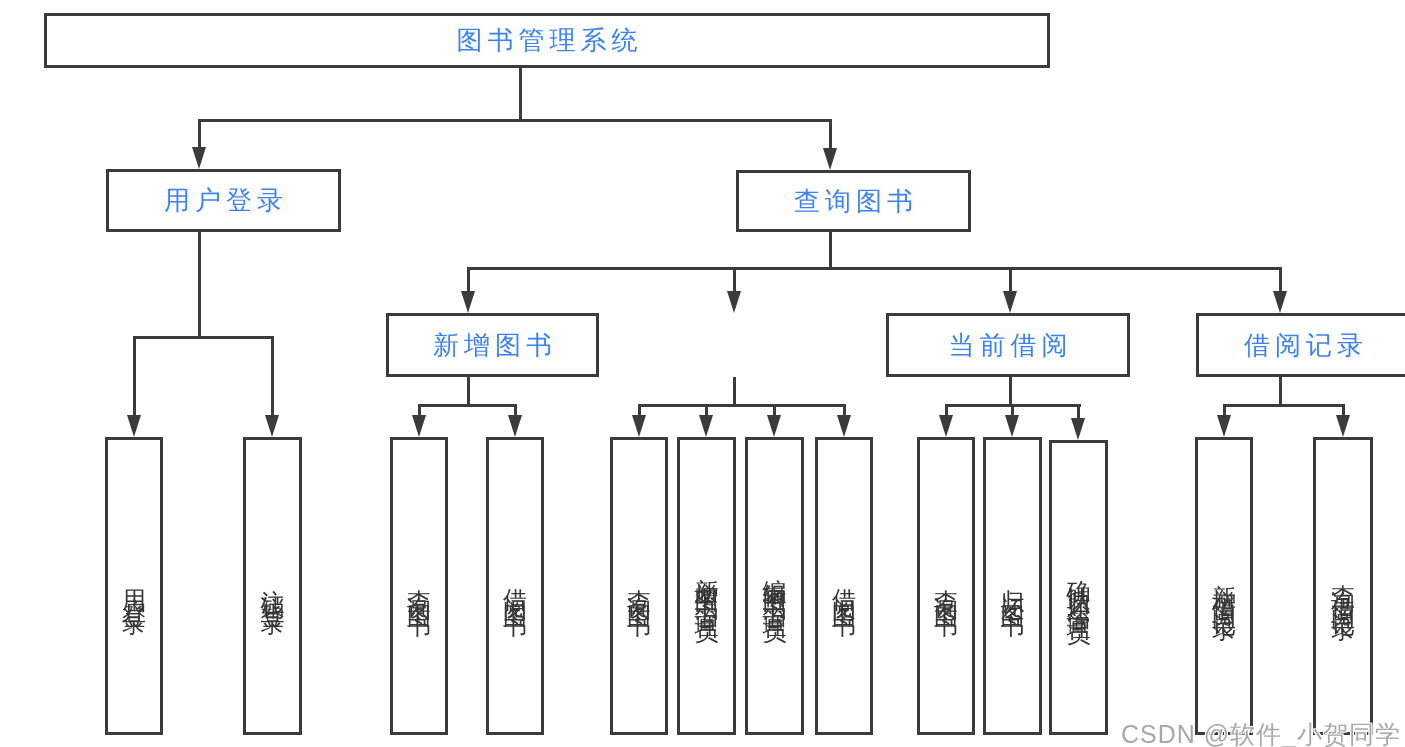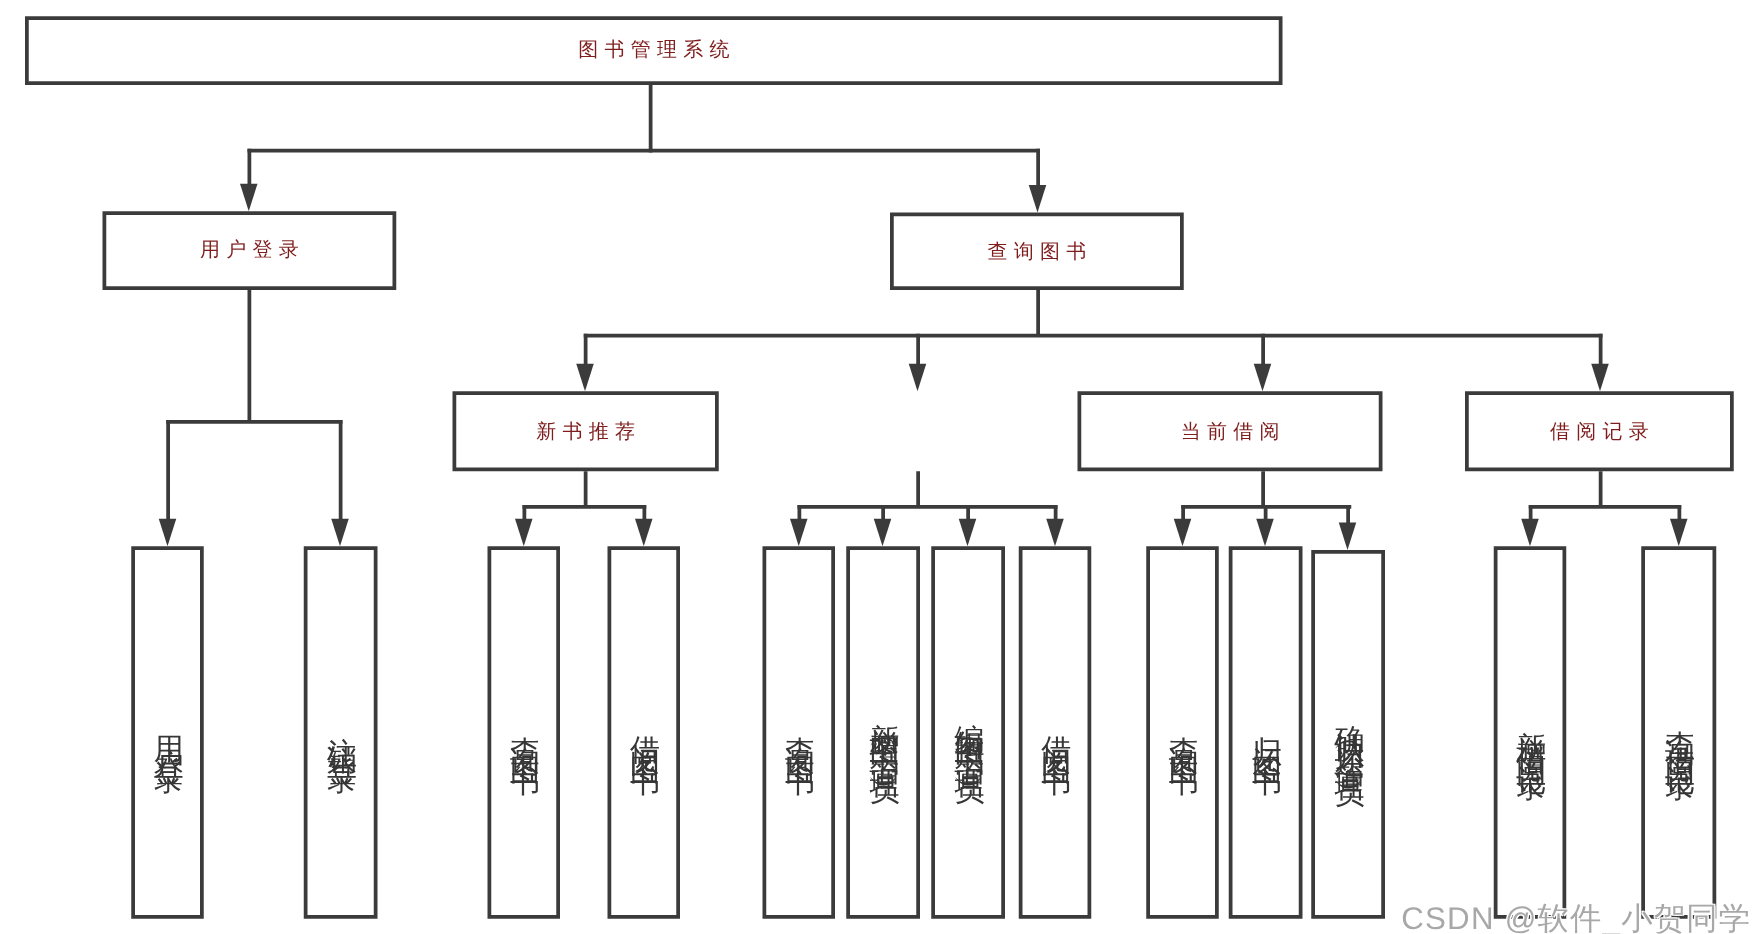--- a/index.html
+++ b/index.html
@@ -11,22 +11,23 @@
     background:#ffffff;
     font-family:"Liberation Sans","DejaVu Sans",sans-serif;
     overflow:hidden;
   }
   
   .hbox {
     position:absolute;
     border:3px solid #3b3b3b;
     background:#ffffff;
     display:flex; align-items:center; justify-content:center;
-    font-size:16px; letter-spacing:5px; text-indent:5px;
-    color:#7f1d1d;
+    font-size:26px; letter-spacing:5px; text-indent:5px;
+    color:#3b82f6;
+    margin-left:24px;
   }
   .vbox {
     position:absolute;
     border:3px solid #3b3b3b;
     background:#ffffff;
     display:flex; align-items:center; justify-content:center;
     color:#363636;
   }
   .vbox span {
     writing-mode:vertical-rl;
@@ -96,21 +97,21 @@
   <div class="arrow" style="left:727px;top:267px;height:46px">
       <i class="stem"></i>
     </div>
   <div class="arrow" style="left:1003px;top:267px;height:46px">
       <i class="stem"></i>
     </div>
   <div class="arrow" style="left:1273px;top:267px;height:46px">
       <i class="stem"></i>
     </div>
 
-  <div class="hbox" style="left:362px;top:313px;width:213px;height:64px">新书推荐</div>
+  <div class="hbox" style="left:362px;top:313px;width:213px;height:64px">新增图书</div>
   <div class="hbox" style="left:862px;top:313px;width:244px;height:64px">当前借阅</div>
   <div class="hbox" style="left:1172px;top:313px;width:215px;height:64px">借阅记录</div>
 
   <div class="vline" style="left:466.5px;top:377px;height:29px"></div>
   <div class="hline" style="left:417.5px;top:404px;width:99px"></div>
   <div class="arrow" style="left:412px;top:404px;height:33px">
       <i class="stem"></i>
     </div>
   <div class="arrow" style="left:508px;top:404px;height:33px">
       <i class="stem"></i>

